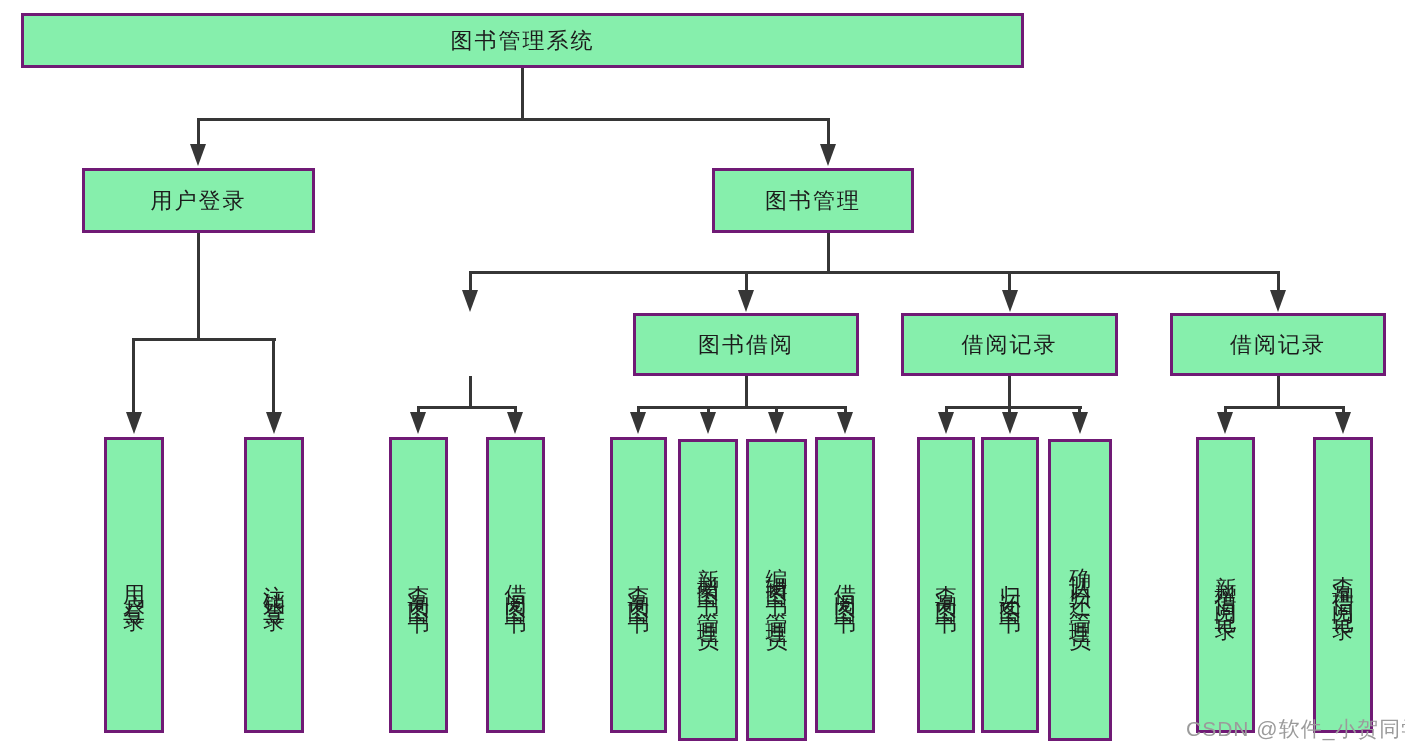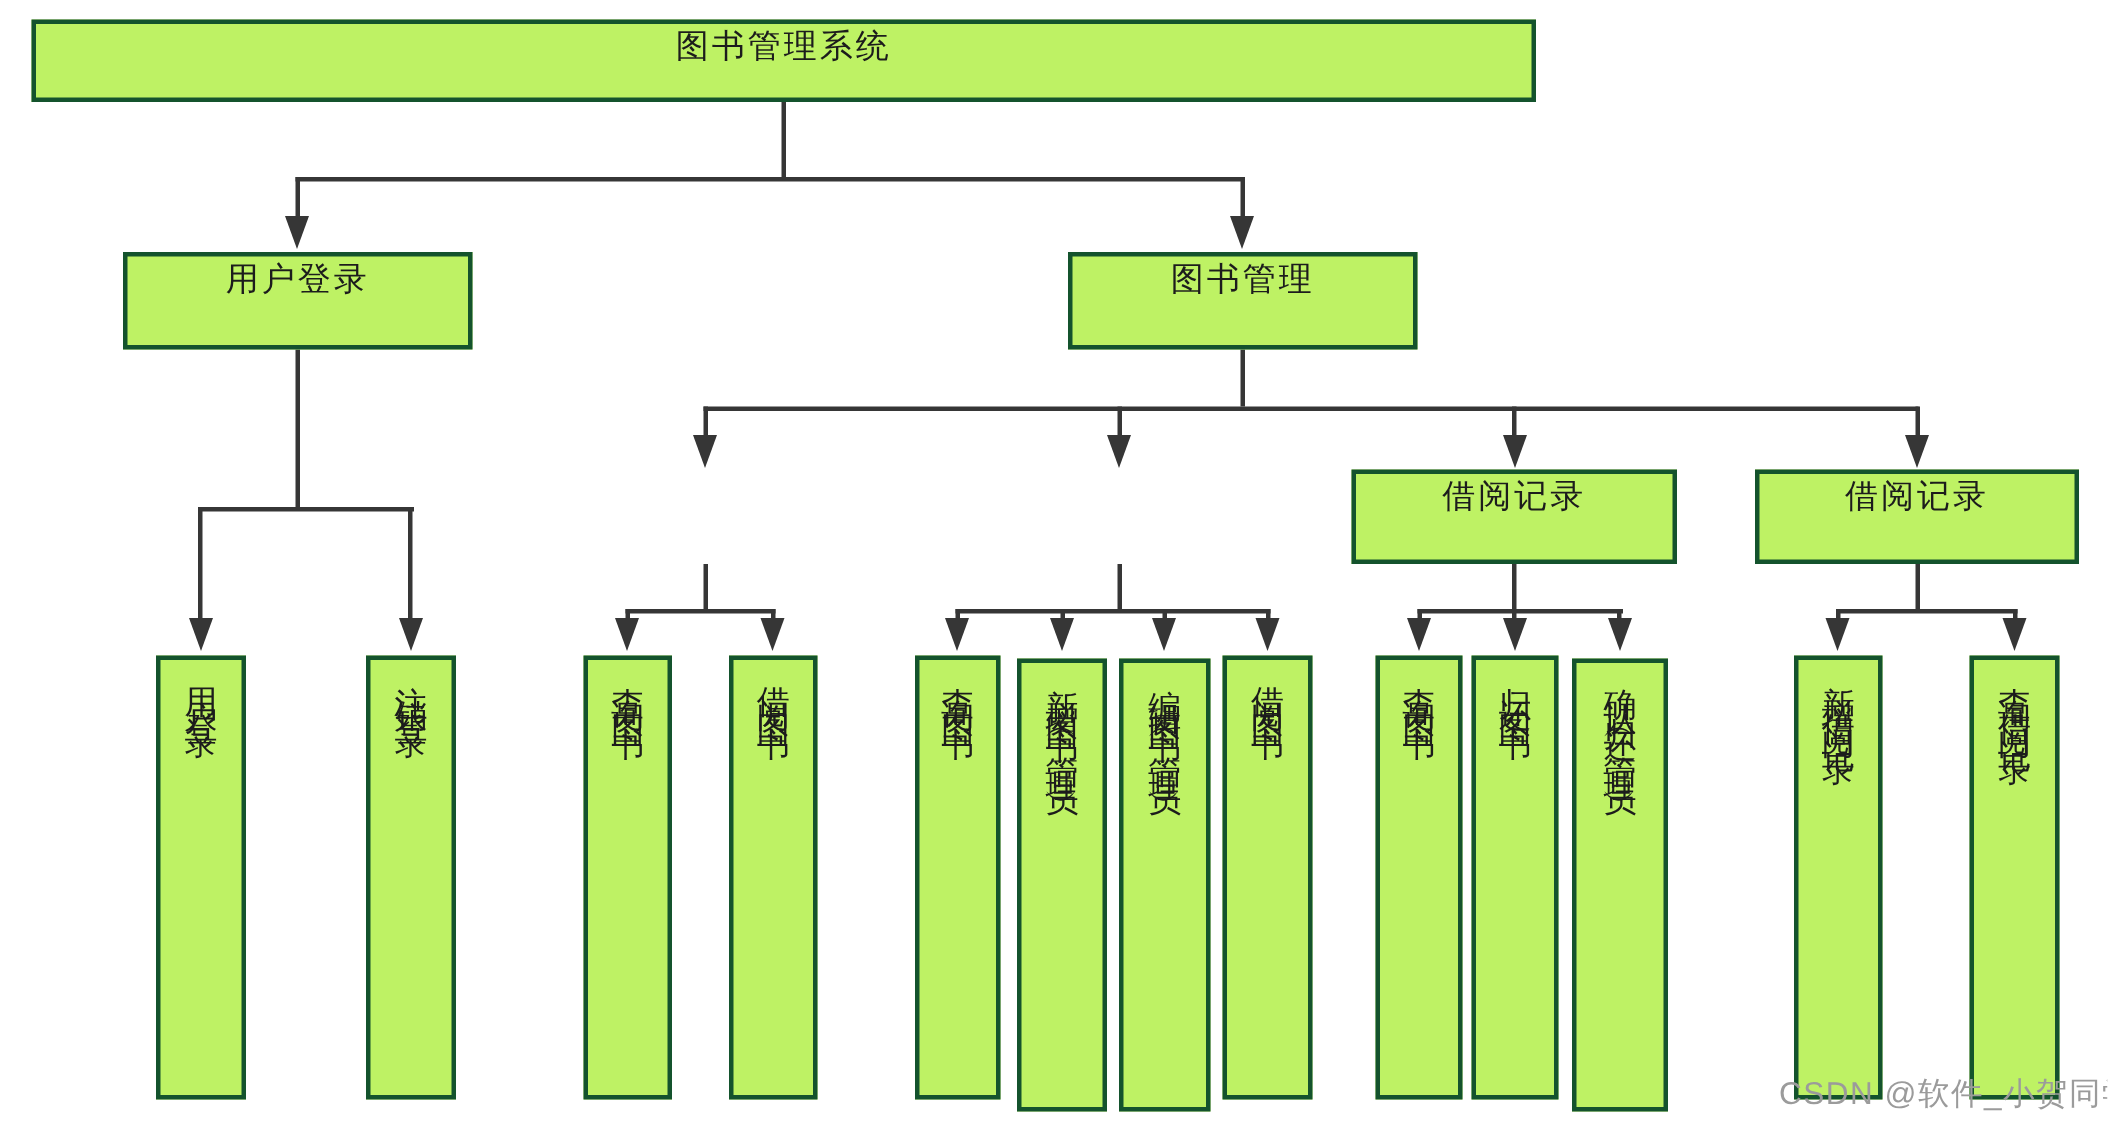--- a/index.html
+++ b/index.html
@@ -1,22 +1,22 @@
 <!DOCTYPE html>
 <html><head>
 <meta charset="utf-8">
 <style>
   html,body{margin:0;padding:0;background:#ffffff;}
   .canvas{
     position:relative;width:1405px;height:747px;background:#ffffff;overflow:hidden;
     font-family:"Liberation Sans","DejaVu Sans",sans-serif;
   }
   .node{
-    position:absolute;box-sizing:border-box;background:#bef264;
-    border:3px solid #14532d;display:flex;justify-content:center;
+    position:absolute;box-sizing:border-box;background:#86efac;
+    border:3px solid #701a75;display:flex;align-items:center;justify-content:center;
     color:#1c1c1c;
   }
   .hbox span{font-size:22px;letter-spacing:2px;white-space:nowrap;}
   .vbox span{
     writing-mode:vertical-rl;text-orientation:mixed;
     font-size:22px;letter-spacing:9px;line-height:1;white-space:nowrap;
   }
   .vl{position:absolute;width:3px;background:#363636;}
   .hl{position:absolute;height:3px;background:#363636;}
   .ah{
@@ -93,24 +93,27 @@
   <div class="vl" style="left:1342px;top:406px;height:8px"></div>
   <div class="ah" style="left:1335px;top:412px"></div>
 
   <div class="node hbox" style="left:21px;top:13px;width:1003px;height:55px">
     <span>图书管理系统</span>
   </div>
 
   <div class="node hbox" style="left:82px;top:168px;width:233px;height:65px">
     <span>用户登录</span>
   </div>
-  <div class="node hbox" style="left:712px;top:168px;width:233px;height:65px">
+  <div class="node hbox" style="left:712px;top:168px;width:202px;height:65px">
     <span>图书管理</span>
   </div>
 
+  <div class="node hbox" style="left:633px;top:313px;width:226px;height:63px">
+    <span>图书借阅</span>
+  </div>
   <div class="node hbox" style="left:901px;top:313px;width:217px;height:63px">
     <span>借阅记录</span>
   </div>
   <div class="node hbox" style="left:1170px;top:313px;width:216px;height:63px">
     <span>借阅记录</span>
   </div>
 
   <div class="node vbox" style="left:104px;top:437px;width:60px;height:296px">
     <span>用户登录</span>
   </div>

